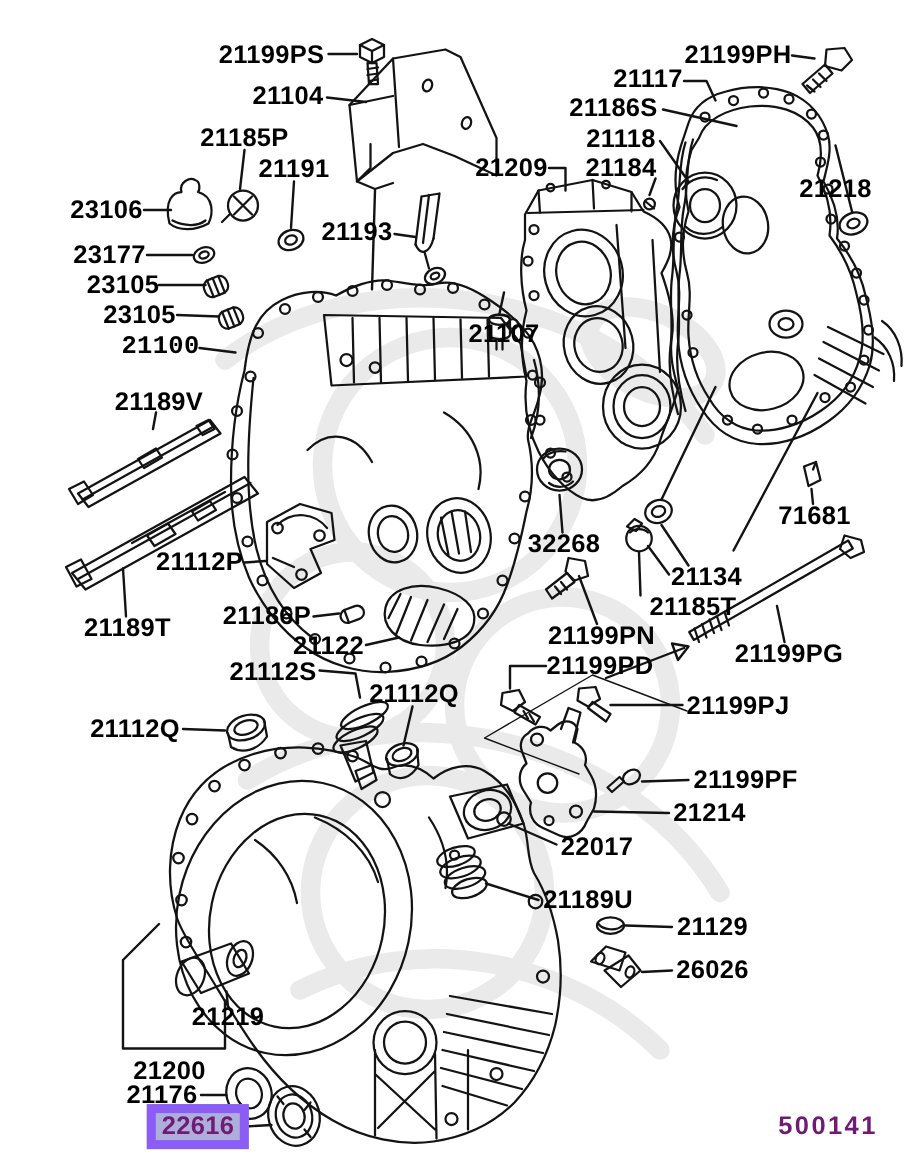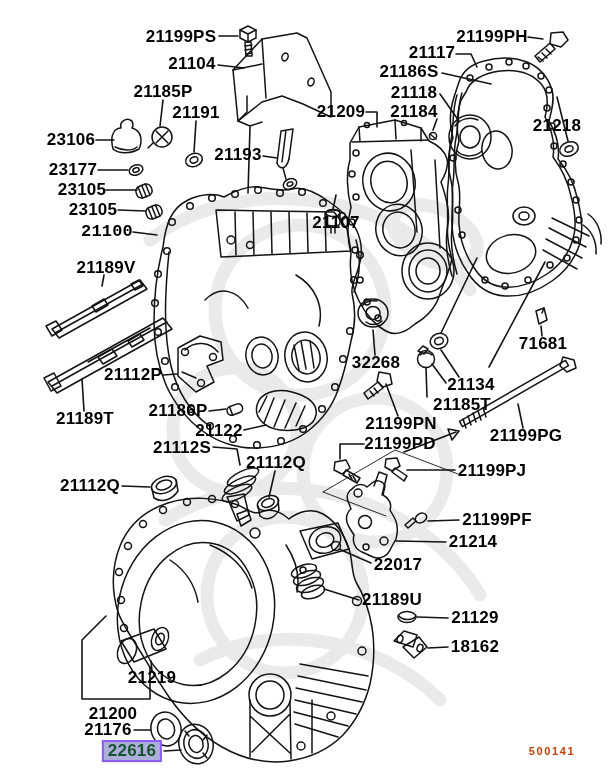--- a/index.html
+++ b/index.html
@@ -7,23 +7,23 @@
          font-family:"Liberation Sans","DejaVu Sans",sans-serif;}
   .stage svg{position:absolute;left:0;top:0;}
   svg path,svg ellipse,svg circle,svg rect,svg line{stroke:#131313;fill:none;stroke-width:1.5;
          stroke-linecap:round;stroke-linejoin:round;}
   .wm path,.wm circle,.wm ellipse{stroke:#eaeaea;stroke-width:13;fill:none;}
   .leaders path{stroke-width:1.6;}
   .thin path{stroke-width:0.9;}
   .label-layer{position:absolute;left:0;top:0;width:100%;height:100%;}
   .part-label{position:absolute;transform:translate(-50%,-50%);font-weight:700;font-size:17px;
          letter-spacing:.2px;color:#000;white-space:nowrap;line-height:1.05;}
-  .part-label.highlighted{background:#adaeda;border:2px solid #8b5cf6;color:#14532d;padding:0 4px;}
-  .diagram-code{position:absolute;transform:translate(-50%,-50%);font-weight:700;font-size:11px;
-         letter-spacing:1.6px;color:#c2410c;}
+  .part-label.highlighted{background:#adaeda;border:6px solid #8b5cf6;color:#701a75;padding:0 4px;}
+  .diagram-code{position:absolute;transform:translate(-50%,-50%);font-weight:700;font-size:17px;
+         letter-spacing:1.6px;color:#701a75;}
 </style>
 </head>
 <body>
 
 <div class="stage">
 <svg width="609" height="768" viewBox="0 0 609 768">
 
   <g class="wm">
     <circle cx="300" cy="310" r="85"></circle>
     <circle cx="235" cy="430" r="62"></circle>
@@ -521,18 +521,18 @@
       <div class="part-label" style="left: 398px; top: 565px;">
     <span class="part-label-text">22017</span>
   </div>
       <div class="part-label" style="left: 392px; top: 600px;">
     <span class="part-label-text">21189U</span>
   </div>
       <div class="part-label" style="left: 475px; top: 618px;">
     <span class="part-label-text">21129</span>
   </div>
       <div class="part-label" style="left: 475px; top: 647px;">
-    <span class="part-label-text">18162</span>
+    <span class="part-label-text">26026</span>
   </div>
     </div>
 
 <div class="diagram-code" style="left:552px;top:751px;">500141</div>
 </div>
 
 </body></html>

